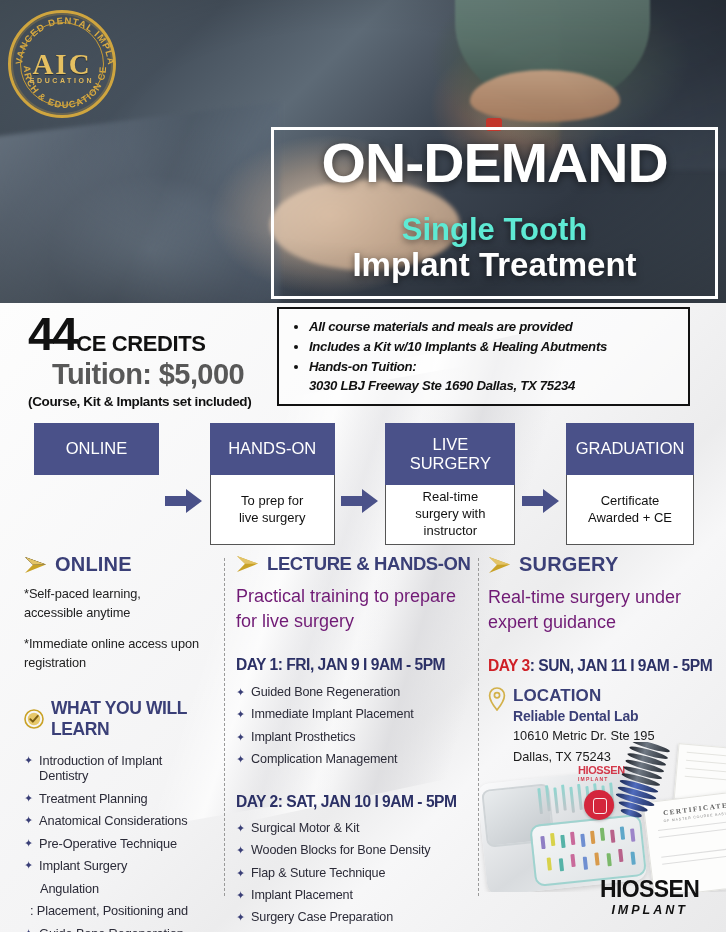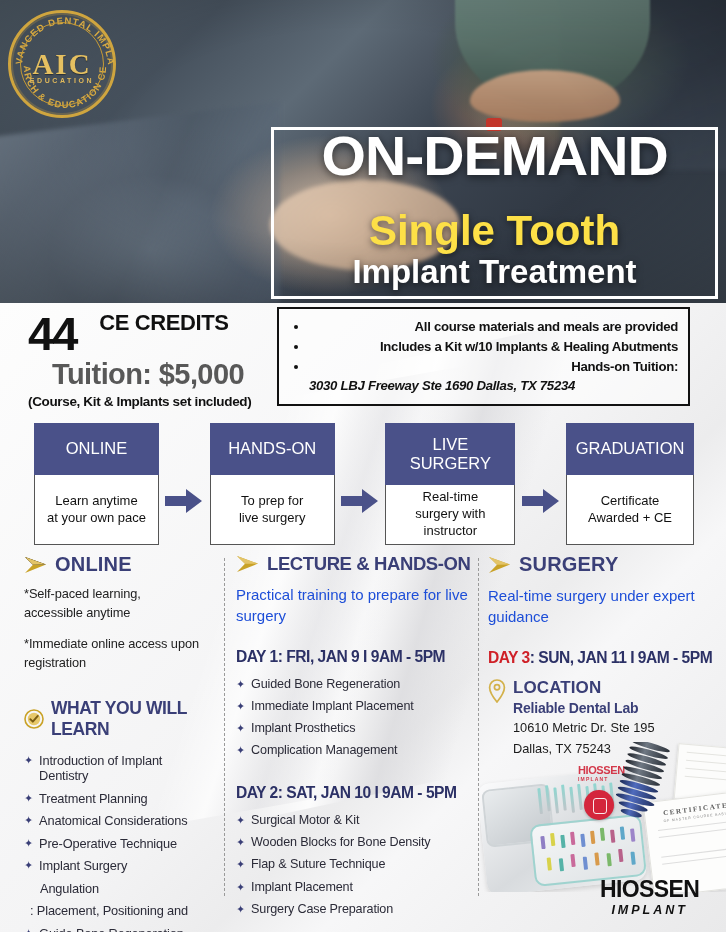--- a/index.html
+++ b/index.html
@@ -51,49 +51,49 @@
   .seal svg text{fill:#d9ab42;font-size:9.4px;font-weight:700;letter-spacing:1.1px;
     font-family:"Liberation Sans",sans-serif;}
 
   
   .titlebox{position:absolute;left:271px;top:127px;width:447px;height:172px;
     border:3px solid #ffffff;display:flex;flex-direction:column;align-items:center;
     justify-content:center;padding:4px 6px 10px;}
   .t-ondemand{font-family:"Liberation Sans",sans-serif;font-weight:700;font-size:56px;
     line-height:.95;letter-spacing:-1px;color:#fff;text-shadow:0 2px 8px rgba(0,0,0,.55);
     transform:scaleX(1.02);}
-  .t-sub1{font-weight:700;font-size:42px;line-height:1.12;color:#fde047;margin-top:24px;
+  .t-sub1{font-weight:700;font-size:31px;line-height:1.12;color:#5eead4;margin-top:24px;
     text-shadow:0 2px 7px rgba(0,0,0,.55);}
   .t-sub2{font-weight:700;font-size:33px;line-height:1.12;color:#fff;
     text-shadow:0 2px 7px rgba(0,0,0,.55);}
 
   
   .body{position:absolute;left:0;top:303px;width:726px;height:629px;
     background:linear-gradient(135deg,#fdfdfd 0%,#f4f4f5 48%,#ececed 62%,#f7f7f8 70%,#e9e9ea 100%);}
   .swoosh{position:absolute;left:60px;top:360px;width:720px;height:420px;
     background:linear-gradient(118deg,rgba(255,255,255,0) 38%,rgba(255,255,255,.85) 45%,
       rgba(218,218,221,.75) 52%,rgba(255,255,255,0) 60%);transform:rotate(-12deg);pointer-events:none;}
   .swoosh2{position:absolute;left:-60px;top:400px;width:700px;height:400px;
     background:linear-gradient(118deg,rgba(255,255,255,0) 42%,rgba(255,255,255,.7) 48%,
       rgba(225,225,228,.6) 54%,rgba(255,255,255,0) 62%);transform:rotate(-10deg);pointer-events:none;}
 
   
   .ce{position:absolute;left:28px;top:310px;width:240px;}
-  .ce-line1{display:flex;align-items:flex-start;gap:23px;}
+  .ce-line1{display:flex;align-items:flex-end;gap:0;}
   .ce-44{font-size:47px;font-weight:700;letter-spacing:-2px;color:#111;line-height:1;}
   .ce-credits{font-size:22px;font-weight:700;letter-spacing:-.4px;color:#111;}
   .ce-tuition{font-size:29px;font-weight:700;color:#585858;letter-spacing:-.6px;margin-top:1px;text-align:center;}
   .ce-note{font-size:13.5px;font-weight:700;color:#111;letter-spacing:-.35px;margin-top:3px;}
 
   
   .infobox{position:absolute;left:277px;top:307px;width:413px;height:99px;
     border:2.5px solid #111;background:rgba(255,255,255,.55);padding:8px 10px 6px 14px;}
   .infobox ul{margin:0;padding:0 0 0 16px;list-style:disc;}
-  .infobox li{font-size:13.2px;font-weight:700;color:#111;
-    line-height:1.52;letter-spacing:-.3px;text-align:right;}
+  .infobox li{font-size:13.2px;font-weight:700;font-style:italic;color:#111;
+    line-height:1.52;letter-spacing:-.3px;}
   .infobox .addr{font-size:13.2px;font-weight:700;font-style:italic;color:#111;
     margin-left:16px;margin-top:1px;letter-spacing:-.3px;}
 
   
   .flow{position:absolute;left:34px;top:423px;width:660px;height:122px;display:flex;
     align-items:stretch;}
   .step{width:125px;display:flex;flex-direction:column;}
   .step .head{background:#4a5189;color:#fff;text-align:center;font-size:16.5px;
     display:flex;align-items:center;justify-content:center;line-height:1.16;padding:4px 2px;}
   .step .bodyb{flex:1;border:1px solid #555;border-top:none;background:#fff;
@@ -119,21 +119,21 @@
   .div2{left:478px;}
 
   .sec-head{display:flex;align-items:center;gap:7px;margin-bottom:9px;}
   .sec-head .txt{font-size:20px;font-weight:700;color:#3a3f77;letter-spacing:.2px;}
   .sec-head .txt.cond{font-size:18.5px;letter-spacing:-.4px;}
   .sec-head .txt.learn{font-size:17.5px;letter-spacing:-.4px;}
   .chev{flex:0 0 auto;}
 
   .plain{font-size:12.8px;color:#222;line-height:1.45;letter-spacing:-.1px;}
   .plain.sp{margin-top:13px;}
-  .subtle{font-size:15px;color:#1d4ed8;line-height:1.4;}
+  .subtle{font-size:18px;color:#701a75;line-height:1.4;}
 
   .learn-head{margin-top:26px;}
   .list{margin:0;padding:0;list-style:none;}
   .list li{display:flex;gap:6px;align-items:flex-start;font-size:12.8px;color:#2b2b38;
     line-height:1.2;padding:3.6px 0;letter-spacing:-.15px;}
   .list li .b{color:#3a3f77;font-size:11px;line-height:1.35;flex:0 0 auto;}
   .list li.noBullet{padding-left:6px;}
 
   .day{font-size:15.6px;font-weight:700;color:#2c3166;letter-spacing:-.5px;margin:22px 0 7px;}
   .day .d3{color:#cf2027;}
@@ -247,21 +247,20 @@
       <li>All course materials and meals are provided</li>
       <li>Includes a Kit w/10 Implants &amp; Healing Abutments</li>
       <li>Hands-on Tuition:</li>
     </ul>
     <div class="addr">3030 LBJ Freeway Ste 1690 Dallas, TX 75234</div>
   </div>
 
   <div class="flow">
     <div class="step s1">
       <div class="head">ONLINE</div>
-      <div class="bodyb">Learn anytime<br>at your own pace</div>
     </div>
     <div class="arrow">
       <svg width="38" height="26" viewBox="0 0 38 26">
         <path d="M0 8 h21 V1 l16 12 -16 12 V18 H0 Z" fill="#4a5189"></path>
       </svg>
     </div>
     <div class="step s2">
       <div class="head">HANDS-ON</div>
       <div class="bodyb">To prep for<br>live surgery</div>
     </div>

